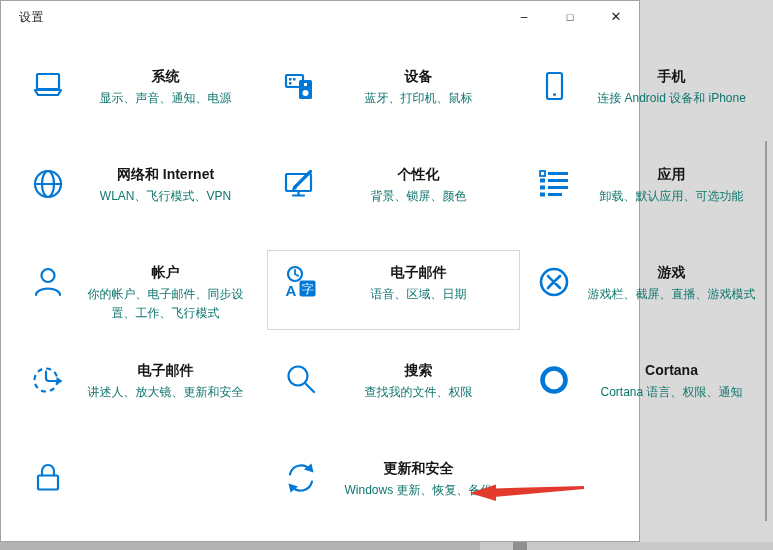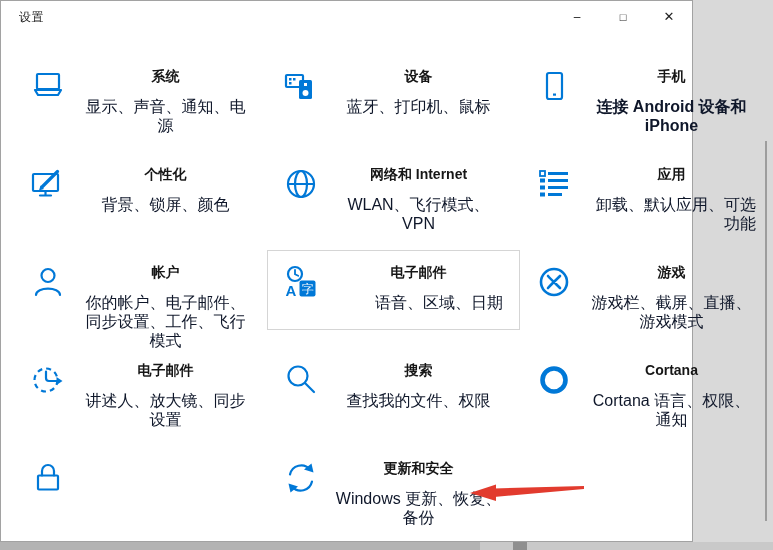--- a/index.html
+++ b/index.html
@@ -1,37 +1,37 @@
 <!DOCTYPE html>
 <html><head>
 <meta charset="utf-8">
 <style>
   html,body{margin:0;padding:0;background:#e9e9e9;font-family:"Liberation Sans","DejaVu Sans",sans-serif;}
   .screen{position:relative;width:773px;height:550px;overflow:hidden;background:#d9d9d9;}
-  .window{position:absolute;left:0;top:0;width:693px;height:542px;background:#ffffff;
+  .window{position:absolute;left:0;top:0;width:640px;height:542px;background:#ffffff;
           border:1px solid #a2a2a2;box-sizing:border-box;}
   
   .titlebar{position:relative;height:32px;display:flex;align-items:center;}
   .app-title{font-size:12px;color:#1a1a1a;padding-left:18px;letter-spacing:0.5px;}
   .win-controls{position:absolute;right:0;top:0;display:flex;}
   .win-btn{width:46px;height:31px;display:flex;align-items:center;justify-content:center;
            font-size:12px;color:#222;background:transparent;border:none;font-family:inherit;}
   .win-btn.close{font-size:13px;}
   .win-btn.max{font-size:11px;}
   
   .grid{position:absolute;left:13px;top:53px;display:grid;
         grid-template-columns:repeat(3,253px);grid-auto-rows:98px;}
   .tile{display:flex;align-items:flex-start;height:80px;box-sizing:border-box;
         padding:12px 16px;border:1px solid transparent;background:transparent;}
   .tile.highlighted{border-color:#d5d5d5;}
   .tile .icon{width:34px;height:34px;margin-right:16px;flex:0 0 34px;margin-top:2px;}
   .tile .icon svg{display:block;}
   .txt{flex:1;min-width:0;}
   .t-title{font-size:14px;font-weight:600;color:#161616;line-height:19px;}
-  .t-sub{font-size:16px;color:#0f172a;line-height:19px;margin-top:11px;}
+  .t-sub{font-size:12px;color:#0f766e;line-height:19px;margin-top:3px;}
   
   .v-scrollbar{position:absolute;left:764px;top:140px;width:2px;height:380px;background:#9d9d9d;}
   .bottom-strip{position:absolute;left:0;top:542px;width:773px;height:8px;background:#b3b3b3;}
   .bottom-strip .light{position:absolute;left:480px;top:0;width:293px;height:8px;background:#c9c9c9;}
   .bottom-strip .thumb{position:absolute;left:513px;top:0;width:14px;height:8px;background:#8f8f8f;}
   
   .annotation{position:absolute;left:0;top:0;width:773px;height:550px;pointer-events:none;}
 </style>
 </head>
 <body>
@@ -80,67 +80,67 @@
   </button>
         <button class="tile">
     <span class="icon">
             <svg width="34" height="34" viewBox="0 0 34 34">
               <rect x="10" y="4" width="15" height="26" rx="2" fill="none" stroke="#0078d7" stroke-width="2.2" stroke-linecap="round" stroke-linejoin="round"></rect>
               <rect x="16" y="24.5" width="3" height="2.2" fill="#0078d7"></rect>
             </svg>
           </span>
     <span class="txt">
       <span class="t-title">手机</span>
-      <span class="t-sub" style="display:block;font-weight:bold;">连接 Android 设备和 iPhone</span>
+      <span class="t-sub" style="display:block;">连接 Android 设备和 iPhone</span>
+    </span>
+  </button>
+        <button class="tile">
+    <span class="icon">
+            <svg width="34" height="34" viewBox="0 0 34 34">
+              <circle cx="17" cy="17" r="13" fill="none" stroke="#0078d7" stroke-width="2.2" stroke-linecap="round" stroke-linejoin="round"></circle>
+              <ellipse cx="17" cy="17" rx="6" ry="13" fill="none" stroke="#0078d7" stroke-width="2.2" stroke-linecap="round" stroke-linejoin="round"></ellipse>
+              <line x1="4.5" y1="17" x2="29.5" y2="17" fill="none" stroke="#0078d7" stroke-width="2.2" stroke-linecap="round" stroke-linejoin="round"></line>
+            </svg>
+          </span>
+    <span class="txt">
+      <span class="t-title">网络和 Internet</span>
+      <span class="t-sub" style="display:block;">WLAN、飞行模式、VPN</span>
     </span>
   </button>
         <button class="tile">
     <span class="icon">
             <svg width="34" height="34" viewBox="0 0 34 34">
               <rect x="2" y="7" width="25" height="17" rx="1" fill="none" stroke="#0078d7" stroke-width="2.2" stroke-linecap="round" stroke-linejoin="round"></rect>
               <line x1="14.5" y1="24" x2="14.5" y2="28" fill="none" stroke="#0078d7" stroke-width="2.2" stroke-linecap="round" stroke-linejoin="round"></line>
               <line x1="9" y1="28.5" x2="20" y2="28.5" fill="none" stroke="#0078d7" stroke-width="2.2" stroke-linecap="round" stroke-linejoin="round"></line>
               <path d="M11 20 L26.5 4.5" stroke="#0078d7" stroke-width="3.2" fill="none" stroke-linecap="round"></path>
               <path d="M8 23.5 L9.5 18.6 L13 22 Z" fill="#0078d7"></path>
             </svg>
           </span>
     <span class="txt">
       <span class="t-title">个性化</span>
       <span class="t-sub" style="display:block;">背景、锁屏、颜色</span>
-    </span>
-  </button>
-        <button class="tile">
-    <span class="icon">
-            <svg width="34" height="34" viewBox="0 0 34 34">
-              <circle cx="17" cy="17" r="13" fill="none" stroke="#0078d7" stroke-width="2.2" stroke-linecap="round" stroke-linejoin="round"></circle>
-              <ellipse cx="17" cy="17" rx="6" ry="13" fill="none" stroke="#0078d7" stroke-width="2.2" stroke-linecap="round" stroke-linejoin="round"></ellipse>
-              <line x1="4.5" y1="17" x2="29.5" y2="17" fill="none" stroke="#0078d7" stroke-width="2.2" stroke-linecap="round" stroke-linejoin="round"></line>
-            </svg>
-          </span>
-    <span class="txt">
-      <span class="t-title">网络和 Internet</span>
-      <span class="t-sub" style="display:block;">WLAN、飞行模式、VPN</span>
     </span>
   </button>
         <button class="tile">
     <span class="icon">
             <svg width="34" height="34" viewBox="0 0 34 34">
               <rect x="3" y="4" width="5" height="5" fill="none" stroke="#0078d7" stroke-width="1.8"></rect>
               <rect x="11" y="5" width="20" height="3" fill="#0078d7"></rect>
               <rect x="3" y="11.5" width="5" height="4" fill="#0078d7"></rect>
               <rect x="11" y="12" width="20" height="3" fill="#0078d7"></rect>
               <rect x="3" y="18.5" width="5" height="4" fill="#0078d7"></rect>
               <rect x="11" y="19" width="20" height="3" fill="#0078d7"></rect>
               <rect x="3" y="25.5" width="5" height="4" fill="#0078d7"></rect>
               <rect x="11" y="26" width="14" height="3" fill="#0078d7"></rect>
             </svg>
           </span>
     <span class="txt">
       <span class="t-title">应用</span>
-      <span class="t-sub" style="display:block;text-align:right;">卸载、默认应用、可选功能</span>
+      <span class="t-sub" style="display:block;">卸载、默认应用、可选功能</span>
     </span>
   </button>
         <button class="tile">
     <span class="icon">
             <svg width="34" height="34" viewBox="0 0 34 34">
               <circle cx="17" cy="10.5" r="6.5" fill="none" stroke="#0078d7" stroke-width="2.2" stroke-linecap="round" stroke-linejoin="round"></circle>
               <path d="M5 30 c0 -8.5 24 -8.5 24 0" fill="none" stroke="#0078d7" stroke-width="2.2" stroke-linecap="round" stroke-linejoin="round"></path>
             </svg>
           </span>
     <span class="txt">
@@ -153,21 +153,21 @@
             <svg width="34" height="34" viewBox="0 0 34 34">
               <circle cx="11" cy="9" r="7" fill="none" stroke="#0078d7" stroke-width="2.2" stroke-linecap="round" stroke-linejoin="round"></circle>
               <path d="M11 4.8 v4.4 l3.2 1.6" fill="none" stroke="#0078d7" stroke-width="1.8" stroke-linecap="round"></path>
               <text x="1.5" y="31" font-size="15" font-weight="bold" fill="#0078d7" font-family="inherit">A</text>
               <rect x="15.5" y="15.5" width="16" height="16" rx="2" fill="#0078d7"></rect>
               <text x="17.8" y="28.2" font-size="12" fill="#ffffff">字</text>
             </svg>
           </span>
     <span class="txt">
       <span class="t-title">电子邮件</span>
-      <span class="t-sub" style="display:block;text-align:right;">语音、区域、日期</span>
+      <span class="t-sub" style="display:block;">语音、区域、日期</span>
     </span>
   </button>
         <button class="tile">
     <span class="icon">
             <svg width="34" height="34" viewBox="0 0 34 34">
               <circle cx="17" cy="17" r="13" fill="none" stroke="#0078d7" stroke-width="2.6"></circle>
               <path d="M11 11 C14 14.5 19.5 19.5 23 23 M23 11 C19.5 14.5 14 19.5 11 23" fill="none" stroke="#0078d7" stroke-width="2.6" stroke-linecap="round"></path>
             </svg>
           </span>
     <span class="txt">
@@ -178,21 +178,21 @@
         <button class="tile">
     <span class="icon">
             <svg width="34" height="34" viewBox="0 0 34 34">
               <circle cx="15" cy="17" r="11.5" fill="none" stroke="#0078d7" stroke-width="2.2" stroke-dasharray="5 4"></circle>
               <path d="M15 8.5 V15 q0 3 3 3 h8" fill="none" stroke="#0078d7" stroke-width="2.2" stroke-linecap="round"></path>
               <polygon points="25.5,14 31.5,18 25.5,22" fill="#0078d7"></polygon>
             </svg>
           </span>
     <span class="txt">
       <span class="t-title">电子邮件</span>
-      <span class="t-sub" style="display:block;">讲述人、放大镜、同步设置</span>
+      <span class="t-sub" style="display:block;">讲述人、放大镜、更新和安全</span>
     </span>
   </button>
         <button class="tile">
     <span class="icon">
             <svg width="34" height="34" viewBox="0 0 34 34">
               <circle cx="14" cy="13" r="9.5" fill="none" stroke="#0078d7" stroke-width="2.2" stroke-linecap="round" stroke-linejoin="round"></circle>
               <line x1="21" y1="20" x2="30" y2="29" fill="none" stroke="#0078d7" stroke-width="2.2" stroke-linecap="round" stroke-linejoin="round"></line>
             </svg>
           </span>
     <span class="txt">

